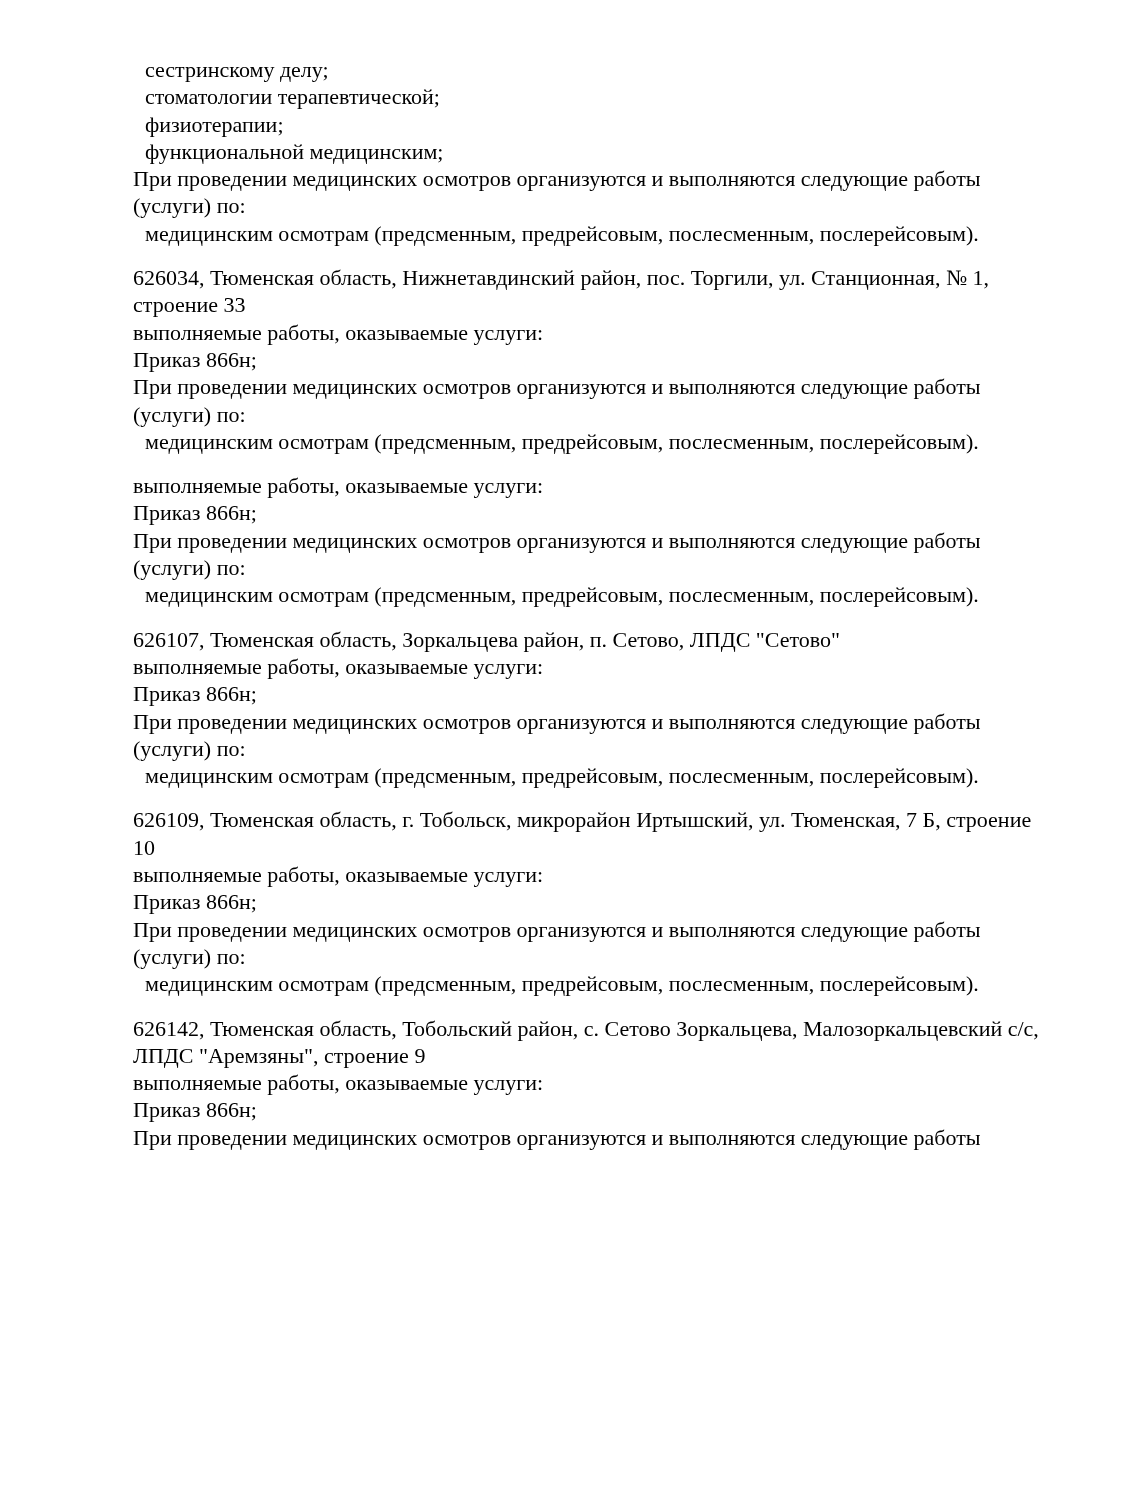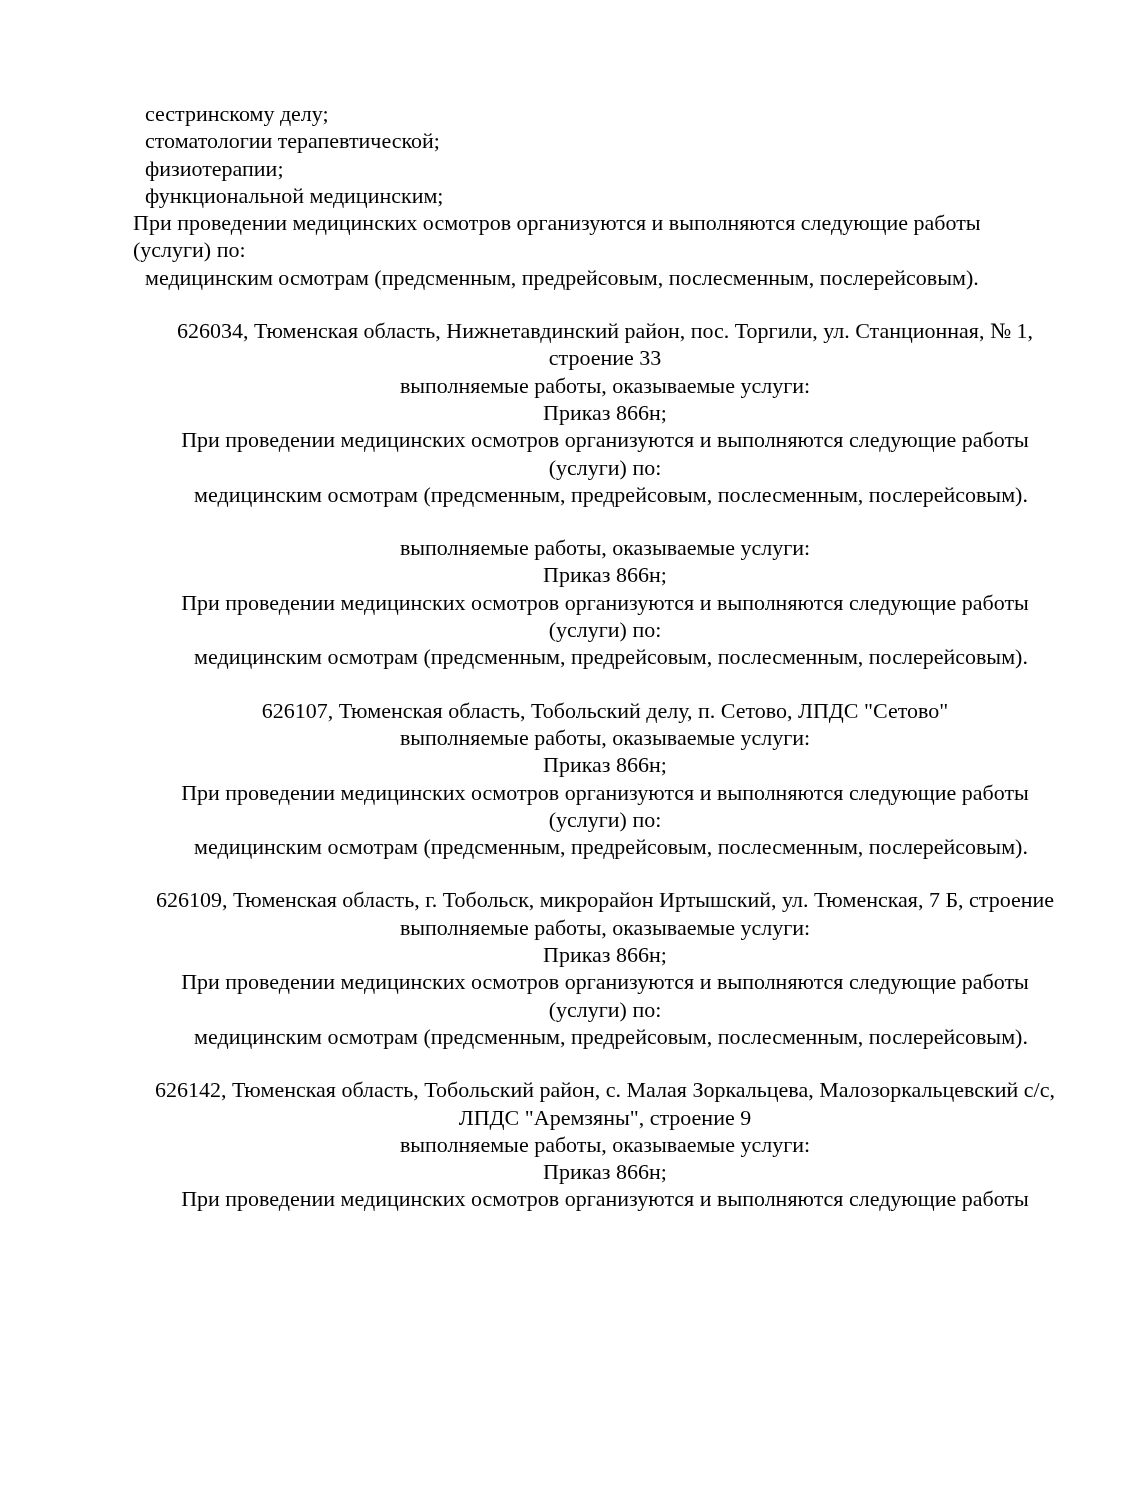--- a/index.html
+++ b/index.html
@@ -8,25 +8,24 @@
     background: #ffffff;
   }
   body {
     width: 1127px;
     height: 1500px;
     overflow: hidden;
     font-family: "Liberation Serif", "DejaVu Serif", serif;
     color: #000000;
   }
   .doc {
-    padding: 100px 50px 0 133px;
+    padding: 56px 50px 0 133px;
   }
   .section + .section {
-    margin-top: 26px; 
-    text-align: center;
+    margin-top: 17px; 
   }
   .line {
     font-size: 22px;
     line-height: 27.3px;
     white-space: pre;
     letter-spacing: 0;
   }
   .line.indent {
     padding-left: 12px; 
   }
@@ -55,36 +54,37 @@
         <div class="line indent">медицинским осмотрам (предсменным, предрейсовым, послесменным, послерейсовым).</div>
       </div>
       <div class="section">
         <div class="line">выполняемые работы, оказываемые услуги:</div>
         <div class="line">Приказ 866н;</div>
         <div class="line">При проведении медицинских осмотров организуются и выполняются следующие работы</div>
         <div class="line">(услуги) по:</div>
         <div class="line indent">медицинским осмотрам (предсменным, предрейсовым, послесменным, послерейсовым).</div>
       </div>
       <div class="section">
-        <div class="line">626107, Тюменская область, Тобольский делу, п. Сетово, ЛПДС "Сетово"</div>
+        <div class="line">626107, Тюменская область, Зоркальцева район, п. Сетово, ЛПДС "Сетово"</div>
         <div class="line">выполняемые работы, оказываемые услуги:</div>
         <div class="line">Приказ 866н;</div>
         <div class="line">При проведении медицинских осмотров организуются и выполняются следующие работы</div>
         <div class="line">(услуги) по:</div>
         <div class="line indent">медицинским осмотрам (предсменным, предрейсовым, послесменным, послерейсовым).</div>
       </div>
       <div class="section">
         <div class="line">626109, Тюменская область, г. Тобольск, микрорайон Иртышский, ул. Тюменская, 7 Б, строение</div>
+        <div class="line">10</div>
         <div class="line">выполняемые работы, оказываемые услуги:</div>
         <div class="line">Приказ 866н;</div>
         <div class="line">При проведении медицинских осмотров организуются и выполняются следующие работы</div>
         <div class="line">(услуги) по:</div>
         <div class="line indent">медицинским осмотрам (предсменным, предрейсовым, послесменным, послерейсовым).</div>
       </div>
       <div class="section">
-        <div class="line">626142, Тюменская область, Тобольский район, с. Малая Зоркальцева, Малозоркальцевский с/с,</div>
+        <div class="line">626142, Тюменская область, Тобольский район, с. Сетово Зоркальцева, Малозоркальцевский с/с,</div>
         <div class="line">ЛПДС "Аремзяны", строение 9</div>
         <div class="line">выполняемые работы, оказываемые услуги:</div>
         <div class="line">Приказ 866н;</div>
         <div class="line">При проведении медицинских осмотров организуются и выполняются следующие работы</div>
       </div>
     </div>
 </div>
 
 </body></html>

